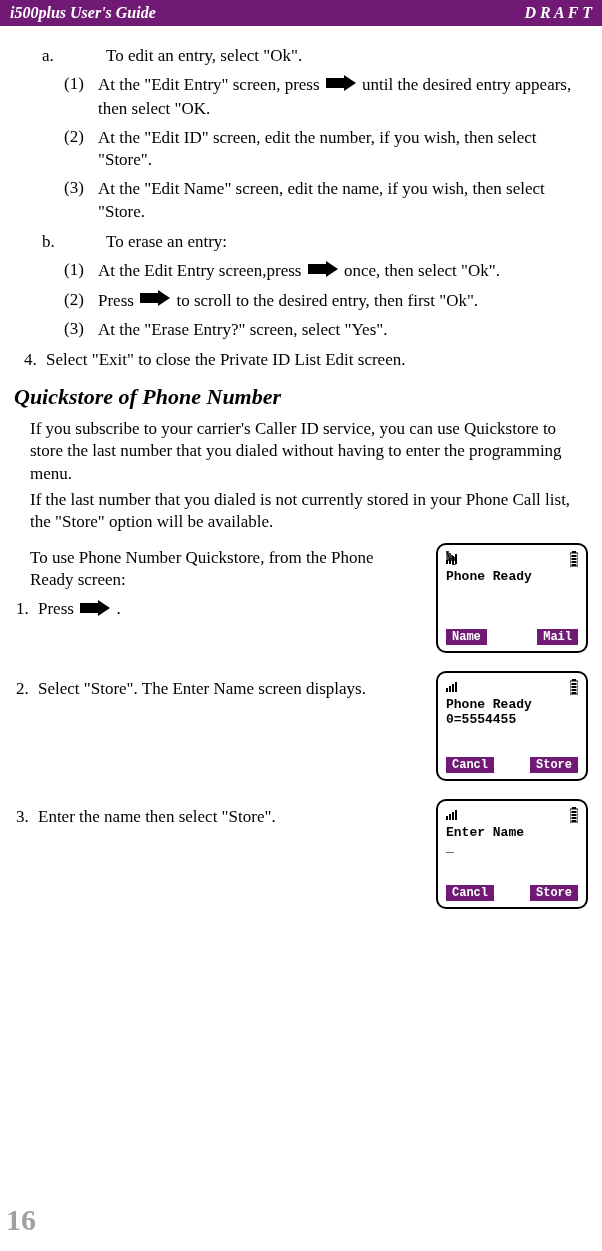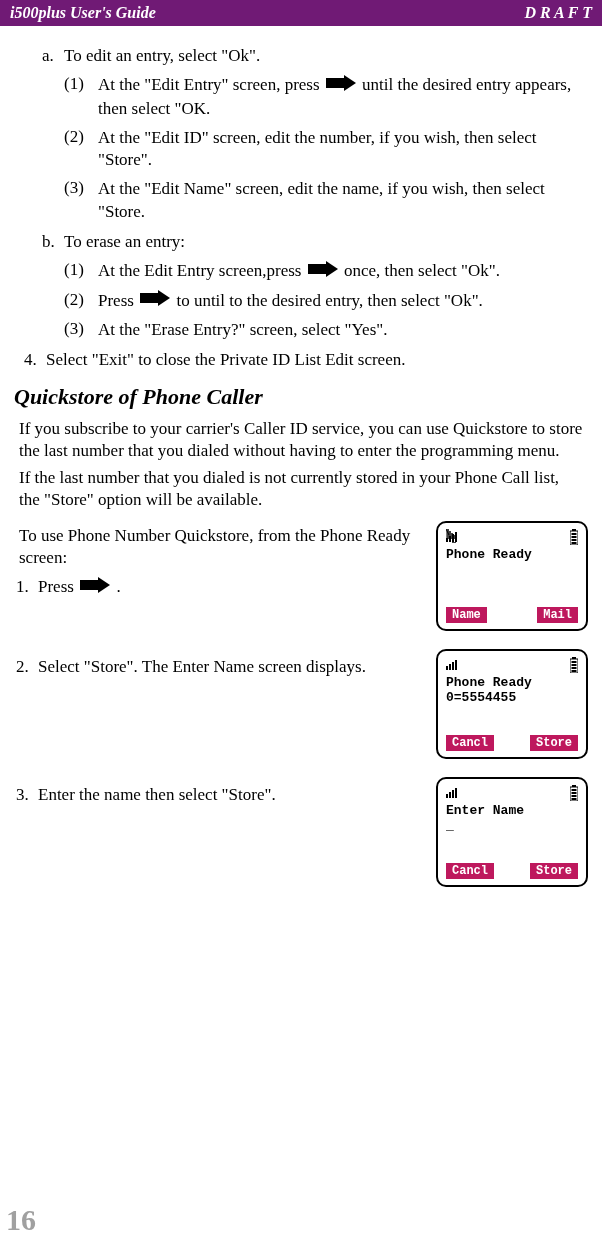--- a/index.html
+++ b/index.html
@@ -28,21 +28,21 @@
     padding: 12px 14px 0 14px;
   }
   .letter-item {
     margin: 8px 0 8px 28px;
     display: flex;
   }
   .letter-item .marker {
     width: 22px;
     flex-shrink: 0;
   }
-  .letter-item .text { flex: 1; }
+  .letter-item .text { flex: 1; margin-left: 42px; }
   .num-sub {
     margin: 6px 0 6px 50px;
     display: flex;
   }
   .num-sub .marker {
     width: 34px;
     flex-shrink: 0;
   }
   .num-sub .text { flex: 1; line-height: 1.35; }
   .num-step {
@@ -55,21 +55,21 @@
   }
   .num-step .text { flex: 1; }
   .section-title {
     font-style: italic;
     font-weight: bold;
     font-size: 22px;
     margin: 14px 0 8px 0;
   }
   .para {
     line-height: 1.3;
-    margin: 4px 5px;
+    margin: 4px 16px;
   }
   .inline-icon {
     display: inline-block;
     vertical-align: middle;
     margin: 0 2px;
   }
   .phone-screen {
     width: 152px;
     height: 110px;
     border: 2px solid #000;
@@ -93,21 +93,21 @@
   }
   .phone-screen .softkeys {
     position: absolute;
     bottom: 6px;
     left: 8px;
     right: 8px;
     display: flex;
     justify-content: space-between;
   }
   .phone-screen .softkey {
-    background: #be185d;
+    background: #701a75;
     color: #fff;
     padding: 1px 6px;
     font-size: 12px;
   }
   .step-with-screen {
     display: flex;
     justify-content: space-between;
     align-items: flex-start;
     margin: 10px 0 18px 0;
   }
@@ -183,35 +183,35 @@
 
   <div class="num-sub">
     <span class="marker">(2)</span>
     <span class="text">
       <span>Press </span>
       <span class="inline-icon">
         <svg width="30" height="16" viewBox="0 0 30 16">
             <path d="M0 3 L0 13 L18 13 L18 16 L30 8 L18 0 L18 3 Z" fill="#000"></path>
           </svg>
       </span>
-      <span> to until to the desired entry, then select "Ok".</span>
+      <span> to scroll to the desired entry, then first "Ok".</span>
     </span>
   </div>
 
   <div class="num-sub">
     <span class="marker">(3)</span>
     <span class="text">At the "Erase Entry?" screen, select "Yes".</span>
   </div>
 
   <div class="num-step">
     <span class="marker">4.</span>
     <span class="text">Select "Exit" to close the Private ID List Edit screen.</span>
   </div>
 
-  <div class="section-title">Quickstore of Phone Caller</div>
+  <div class="section-title">Quickstore of Phone Number</div>
 
   <p class="para">If you subscribe to your carrier's Caller ID service, you can use Quickstore to store the last number that you dialed without having to enter the programming menu.</p>
   <p class="para">If the last number that you dialed is not currently stored in your Phone Call list, the "Store" option will be available.</p>
 
   <div class="step-with-screen">
     <div class="left">
       <p class="para">To use Phone Number Quickstore, from the Phone Ready screen:</p>
       <div class="num-step" style="margin-left:2px;">
         <span class="marker">1.</span>
         <span class="text">

